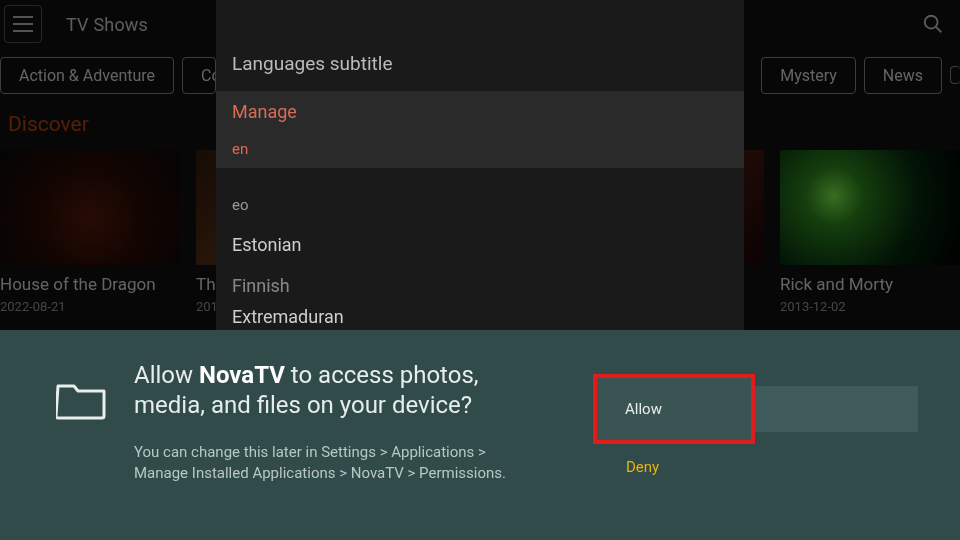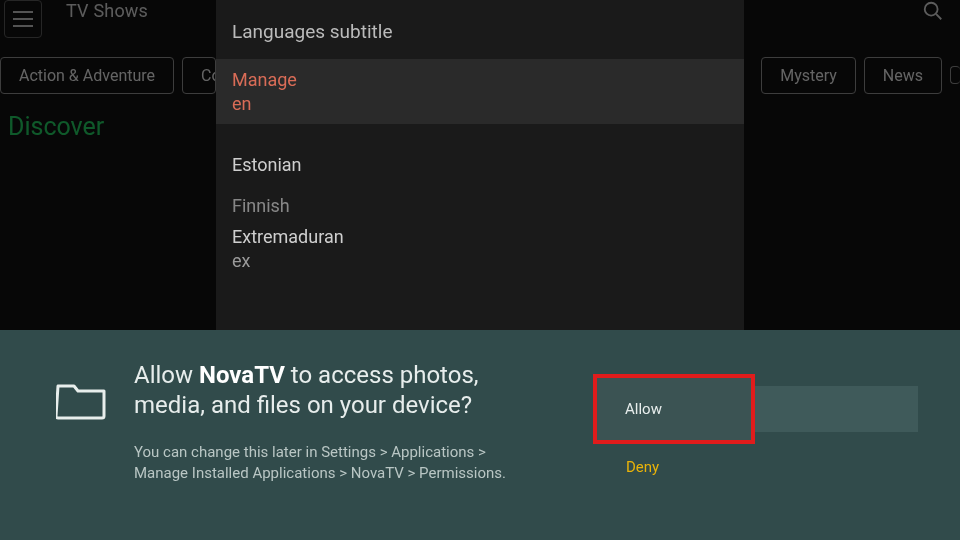--- a/index.html
+++ b/index.html
@@ -1,54 +1,54 @@
 <!DOCTYPE html>
 <html><head>
 <meta charset="utf-8">
 <style>
   * { box-sizing: border-box; margin: 0; padding: 0; }
   html, body { width: 960px; height: 540px; overflow: hidden; font-family: Roboto, "Helvetica Neue", Arial, sans-serif; background: #000; }
 
   .app { position: relative; width: 960px; height: 540px; background: #111; color: #ddd; }
 
   
-  .topbar { display: flex; align-items: flex-start; height: 48px; padding: 0 8px; }
+  .topbar { display: flex; align-items: center; height: 48px; padding: 0 8px; }
   .hamburger { width: 38px; height: 38px; border: 1px solid #555; border-radius: 4px; display: flex; align-items: center; justify-content: center; margin-left: -4px; }
   .top-title { font-size: 18px; color: #ccc; margin-left: 24px; font-weight: 400; letter-spacing: .2px; }
   .search { margin-left: auto; margin-right: 8px; }
 
   
   .chips { display: flex; gap: 8px; padding: 6px 0 0 0; height: 48px; align-items: center; }
   .chip { border: 1px solid #888; border-radius: 4px; padding: 8px 18px; color: #ddd; font-size: 16px; white-space: nowrap; }
   .chip.first { margin-left: 0; }
 
-  .section-title { font-size: 25px; color: #22c55e; padding: 16px 17px 8px 8px; }
+  .section-title { font-size: 21px; color: #c2410c; padding: 16px 17px 8px 8px; }
 
   
   .cards { display: flex; gap: 16px; padding-left: 0; margin-top: 6px; }
   .card { width: 180px; }
   .card .poster { width: 180px; height: 115px; border-radius: 2px; background-size: cover; background-position: center; }
   .card .title { font-size: 17px; color: #ddd; margin-top: 10px; line-height: 1.15; }
   .card .date { font-size: 13px; color: #9a9a9a; margin-top: 4px; }
 
   
   .poster1 { background-image: radial-gradient(circle at 50% 60%, #5a1a0d 0%, #2a0c04 45%, #0b0b0b 100%); }
   .poster2 { background-image: linear-gradient(135deg, #321a0e 0%, #5b3316 50%, #2a160a 100%); }
   .poster4 { background-image: linear-gradient(135deg, #2a0b0b 0%, #4a1a12 50%, #1a0606 100%); }
   .poster5 { background-image: radial-gradient(circle at 30% 40%, #7ff24a 0%, #2d8a1f 20%, #052a0e 60%, #000 100%); }
 
   
   .lang-panel { position: absolute; top: 0; left: 216px; width: 528px; height: 330px; background: #1a1a1a; }
-  .lang-header { font-size: 19px; color: #bbb; padding: 20px 16px 16px 16px; }
+  .lang-header { font-size: 19px; color: #bbb; padding: 20px 16px 16px 16px; margin-top: 32px; }
   .lang-list { }
   .lang-item { padding: 10px 16px 10px 16px; }
   .lang-item.selected { background: #2a2a2a; }
   .lang-item.selected .lang-name, .lang-item.selected .lang-code { color: #d96c57; }
   .lang-name { font-size: 18px; color: #cfcfcf; }
-  .lang-code { font-size: 18px; color: #9a9a9a; margin-top: 3px; }
+  .lang-code { font-size: 15px; color: #9a9a9a; margin-top: 18px; }
 
   
   .dim { position: absolute; inset: 0; background: rgba(0,0,0,0.55); pointer-events: none; }
 
   
   .perm { position: absolute; left: 0; right: 0; bottom: 0; height: 210px; background: #314b4b; color: #e6eceb; display: flex; padding: 30px 42px 20px 56px; gap: 48px; }
   .perm-left { display: flex; align-items: flex-start; gap: 28px; flex: 1; }
   .perm-icon { margin-top: 20px; }
   .perm-text h2 { font-weight: 400; font-size: 24px; line-height: 1.25; color: #e7edec; }
   .perm-text h2 .app-name { font-weight: 700; color: #fff; }
@@ -87,31 +87,53 @@
     <div class="chip first">Action &amp; Adventure</div>
     <div class="chip" style="width:34px;overflow:hidden;padding-right:0;">Co</div>
     <div style="flex:1"></div>
     <div class="chip">Mystery</div>
     <div class="chip">News</div>
     <div class="chip" style="width:10px;padding:8px 0 8px 8px;border-right:none;"></div>
   </div>
 
   <div class="section-title">Discover</div>
 
+  <div class="cards">
+    <div class="card">
+      <div class="poster poster1"></div>
+      <div class="title">House of the Dragon</div>
+      <div class="date">2022-08-21</div>
+    </div>
+    <div class="card" style="width:40px;overflow:hidden;">
+      <div class="poster poster2" style="width:180px"></div>
+      <div class="title">Th</div>
+      <div class="date">201</div>
+    </div>
+    <div style="width:480px"></div>
+    <div class="card" style="width:40px;overflow:hidden;">
+      <div class="poster poster4" style="width:180px;margin-left:-140px"></div>
+    </div>
+    <div class="card">
+      <div class="poster poster5"></div>
+      <div class="title">Rick and Morty</div>
+      <div class="date">2013-12-02</div>
+    </div>
+  </div>
 
   <div class="dim"></div>
 
   <div class="lang-panel">
     <div class="lang-header">Languages subtitle</div>
     <div class="lang-list">
       <div class="lang-item selected">
         <div class="lang-name">Manage</div>
         <div class="lang-code">en</div>
       </div>
       <div class="lang-item">
+        <div class="lang-code">eo</div>
       </div>
       <div class="lang-item">
         <div class="lang-name">Estonian</div>
       </div>
       <div class="lang-item" style="padding-bottom:0">
         <div class="lang-name" style="opacity:.6">Finnish</div>
       </div>
       <div class="lang-item">
         <div class="lang-name">Extremaduran</div>
         <div class="lang-code">ex</div>

